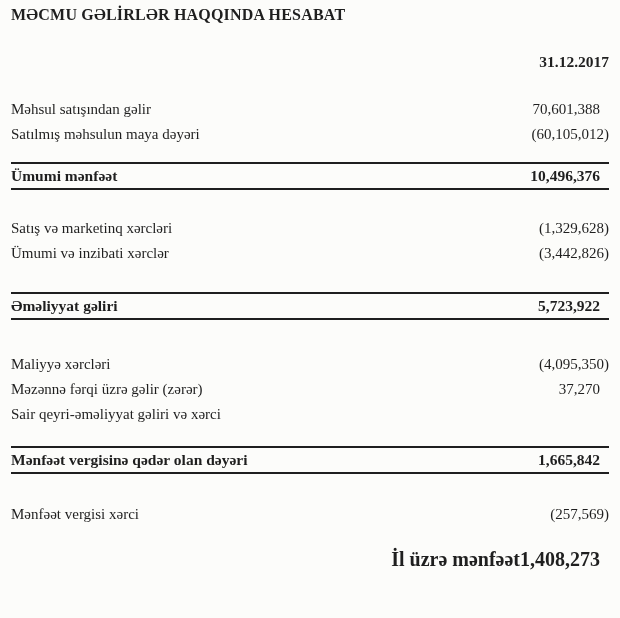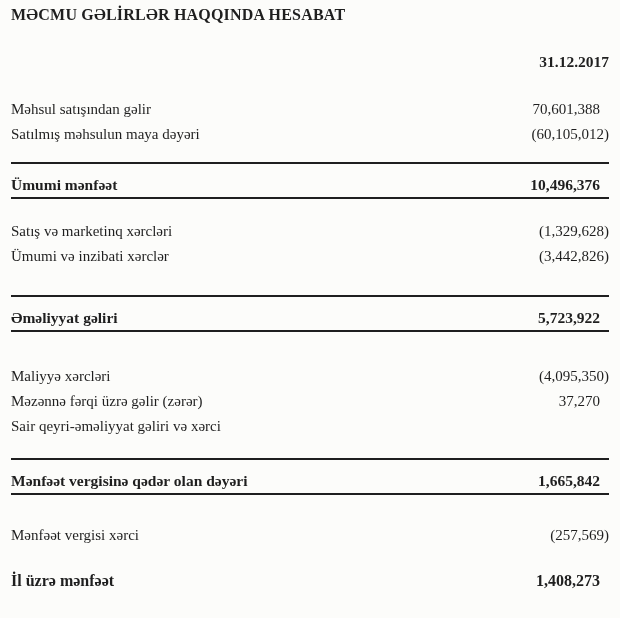--- a/index.html
+++ b/index.html
@@ -49,32 +49,33 @@
   
   .val.digits-pad { padding-right: 9px; }
   .r1 { margin-top: 27px; }
   .subtotal {
     font-weight: bold;
     font-size: 15.5px;
     height: auto;
     line-height: 17px;
     border-top: 2px solid #1f1f1f;
     border-bottom: 2px solid #1f1f1f;
-    padding: 12px 0 4px 0;
+    padding: 3px 0 4px 0;
   }
   .st1 { margin-top: 15px; }
-  .r3 { margin-top: 20px; }
+  .r3 { margin-top: 26px; }
   .st2 { margin-top: 26px; }
   .r5 { margin-top: 32px; }
   .st3 { margin-top: 19px; }
   .r8 { margin-top: 28px; }
   .total {
     margin-top: 20px;
     font-weight: bold;
-    font-size: 16px;
+    font-size: 20px;
+    justify-content: flex-end;
   }
 </style>
 </head>
 <body>
 
 <div class="doc">
 
   <div class="title">MƏCMU GƏLİRLƏR HAQQINDA HESABAT</div>
 
 

